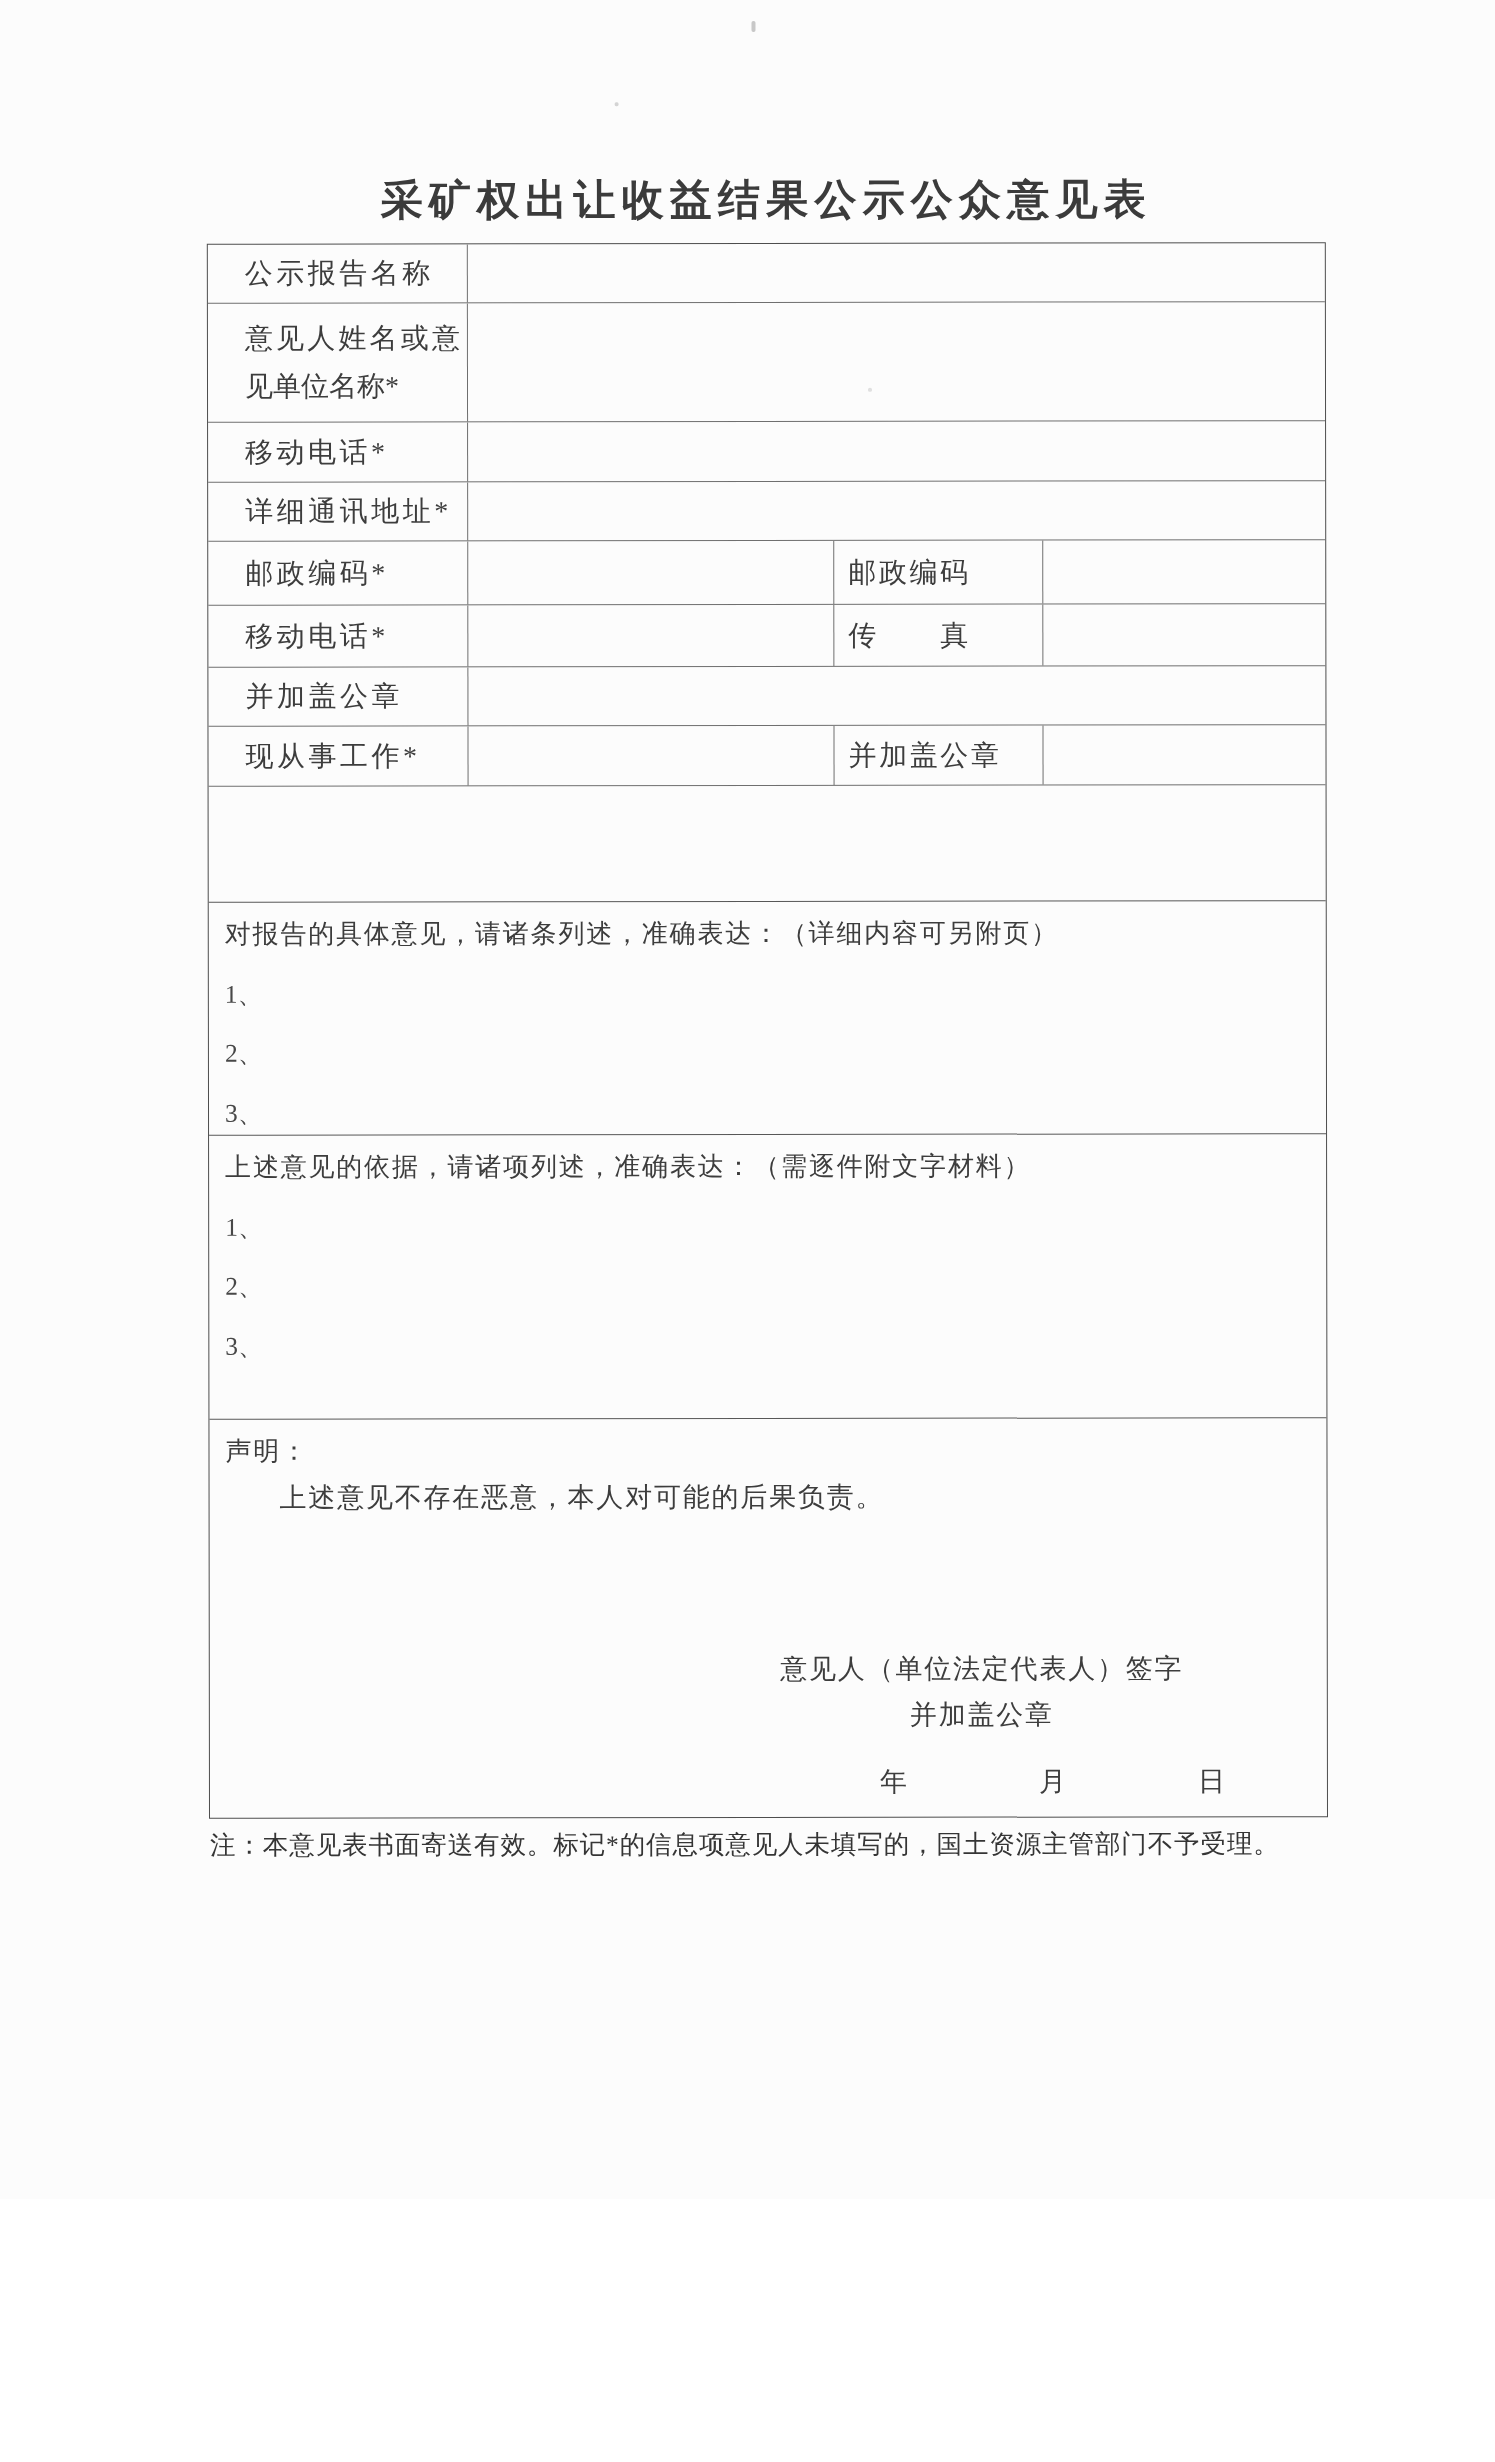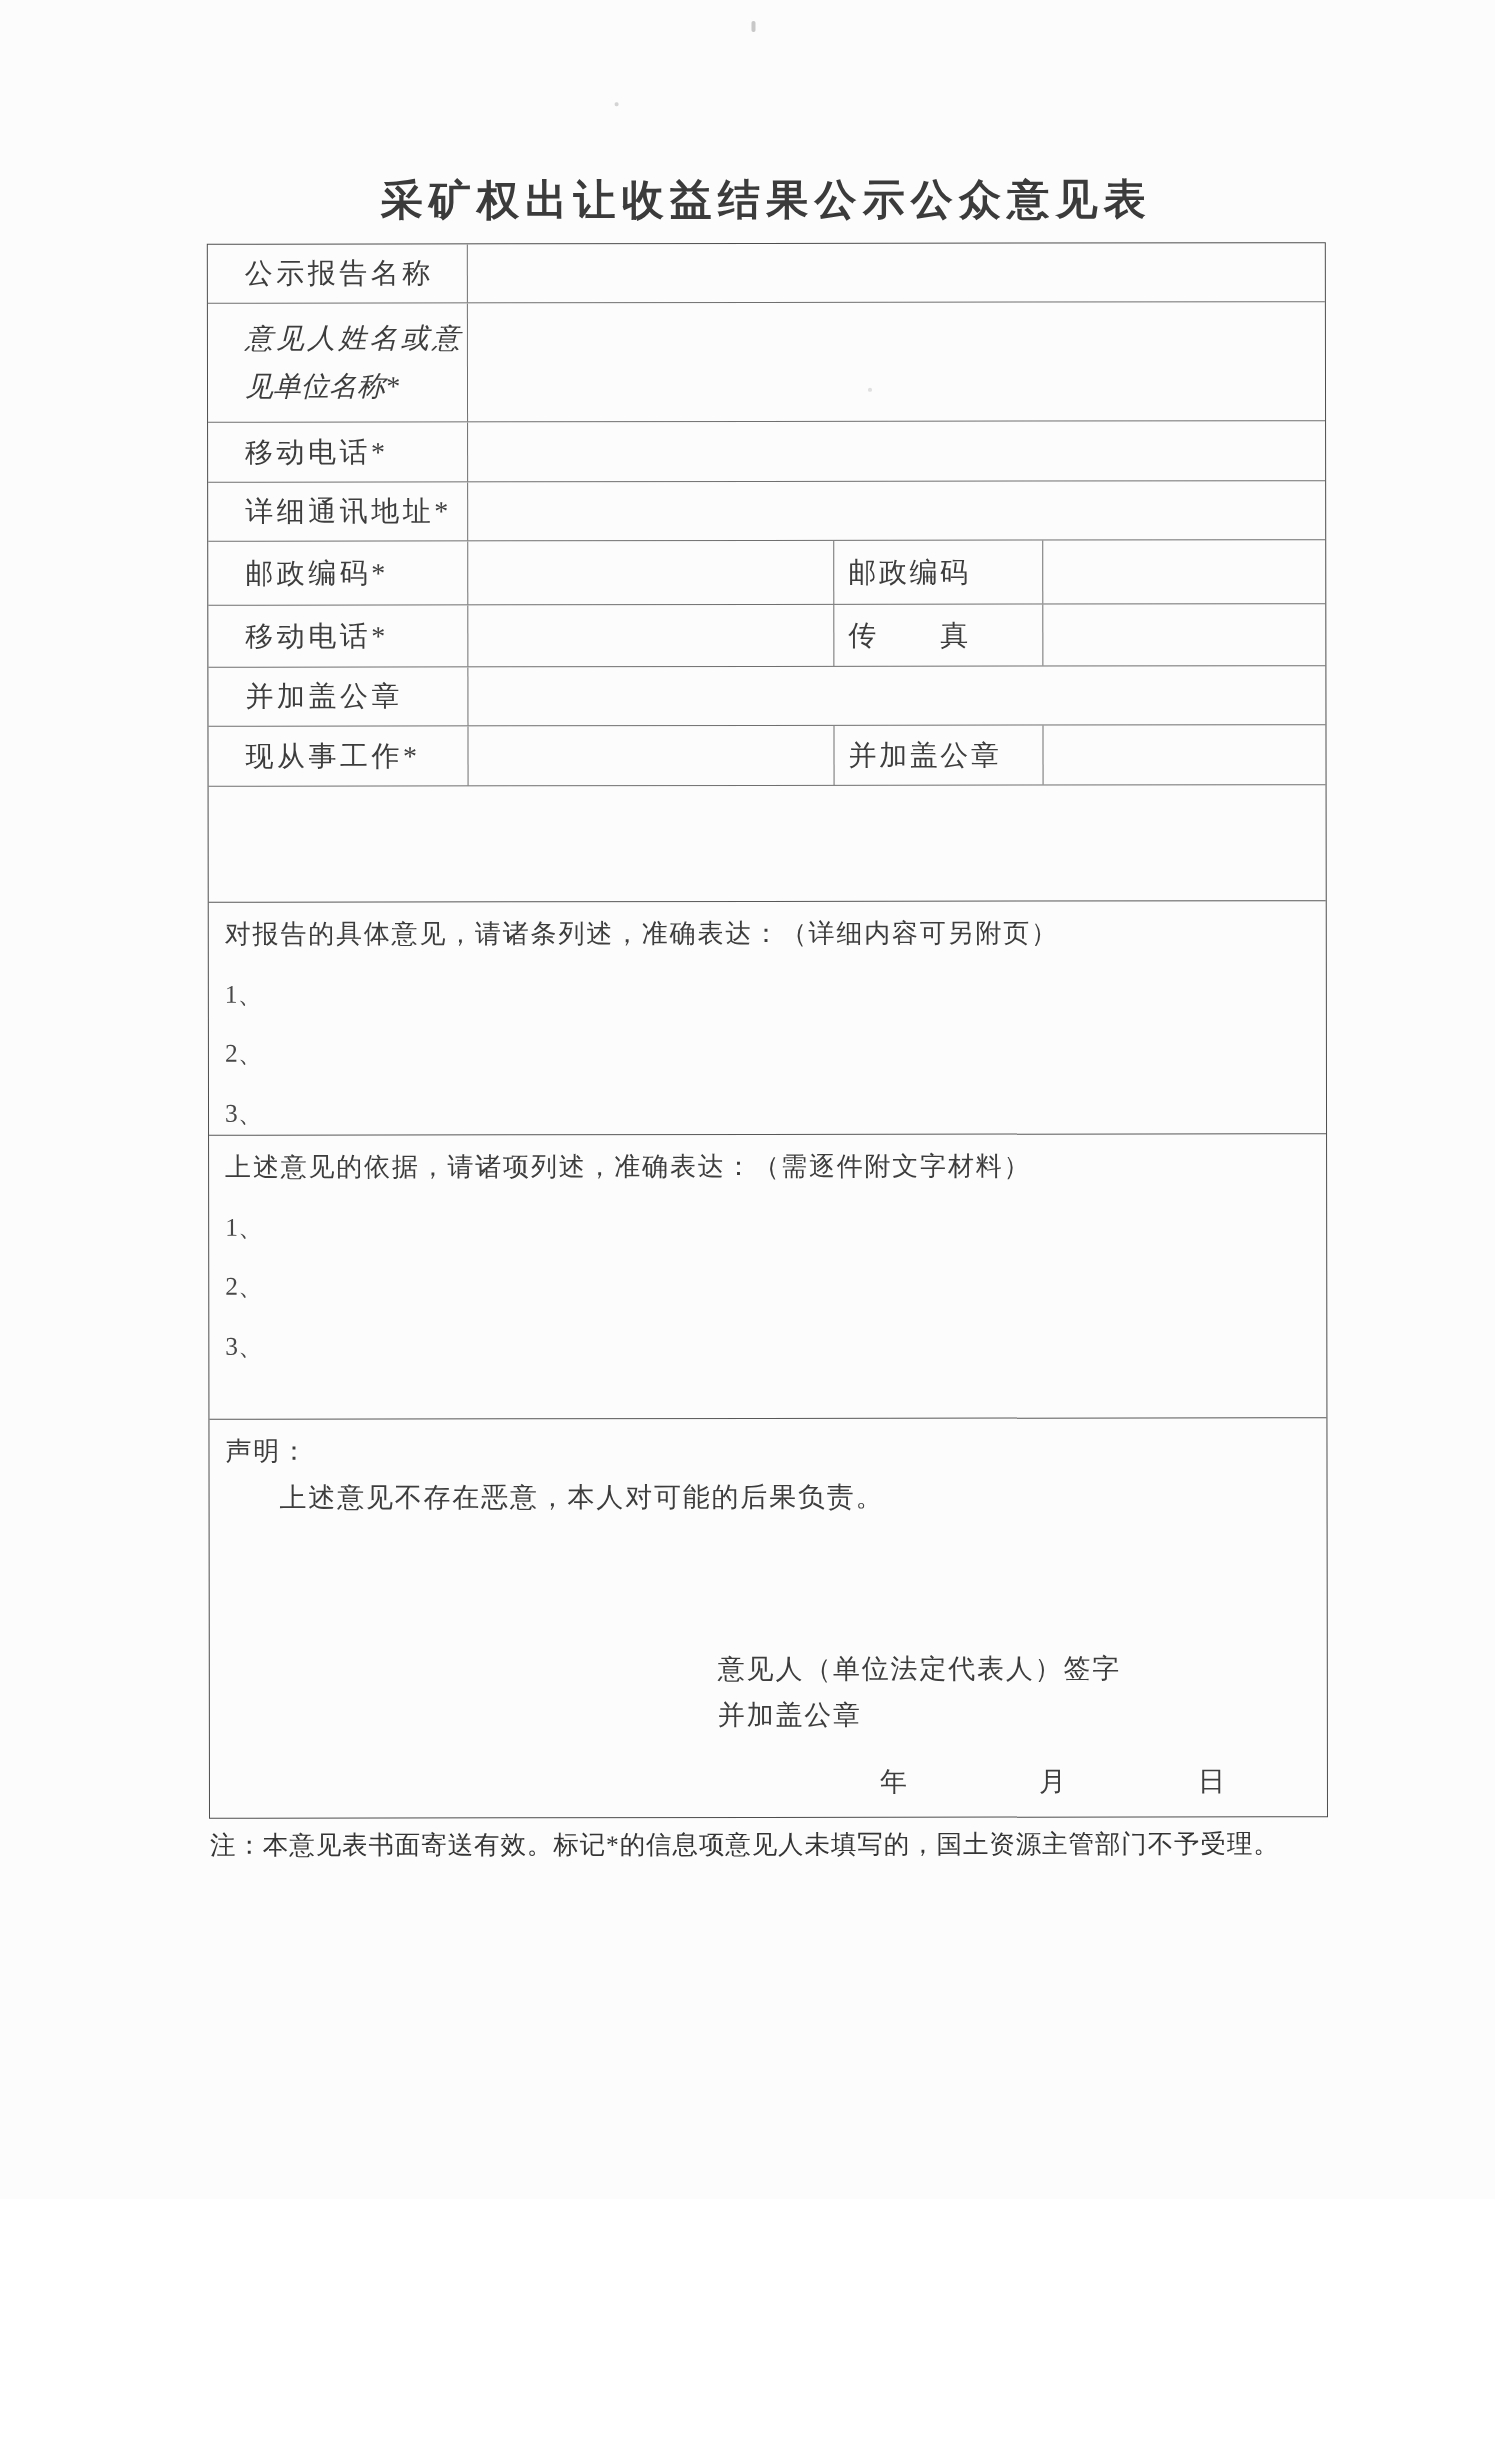--- a/index.html
+++ b/index.html
@@ -71,21 +71,20 @@
     padding-left: 14px;
     letter-spacing: 2.6px;
   }
   .c-val2 { width: 282px; flex: none; }
   .justify-label {
     display: block;
     width: 215px;
     text-align: justify;
     line-height: 1.72;
     letter-spacing: 0;
-    font-style: italic;
   }
   .h67  { height: 59px; }
   .h135 { height: 119px; }
   .h68  { height: 60px; }
   .h73  { height: 64px; }
   .h70  { height: 62px; }
   .h132 { height: 116px; }
   .section {
     position: relative;
     flex: none;
@@ -107,21 +106,21 @@
     margin-top: 10.6px;
     text-indent: 2em;
     font-size: 27px;
     letter-spacing: 1.8px;
   }
   .sig-block {
     position: absolute;
     left: 508px;
     top: 227px;
     width: 528px;
-    text-align: left;
+    text-align: center;
     font-size: 27px;
     line-height: 46px;
     letter-spacing: 1.8px;
   }
   .date-line {
     position: absolute;
     left: 670px;
     top: 345px;
     width: 345px;
     display: flex;

